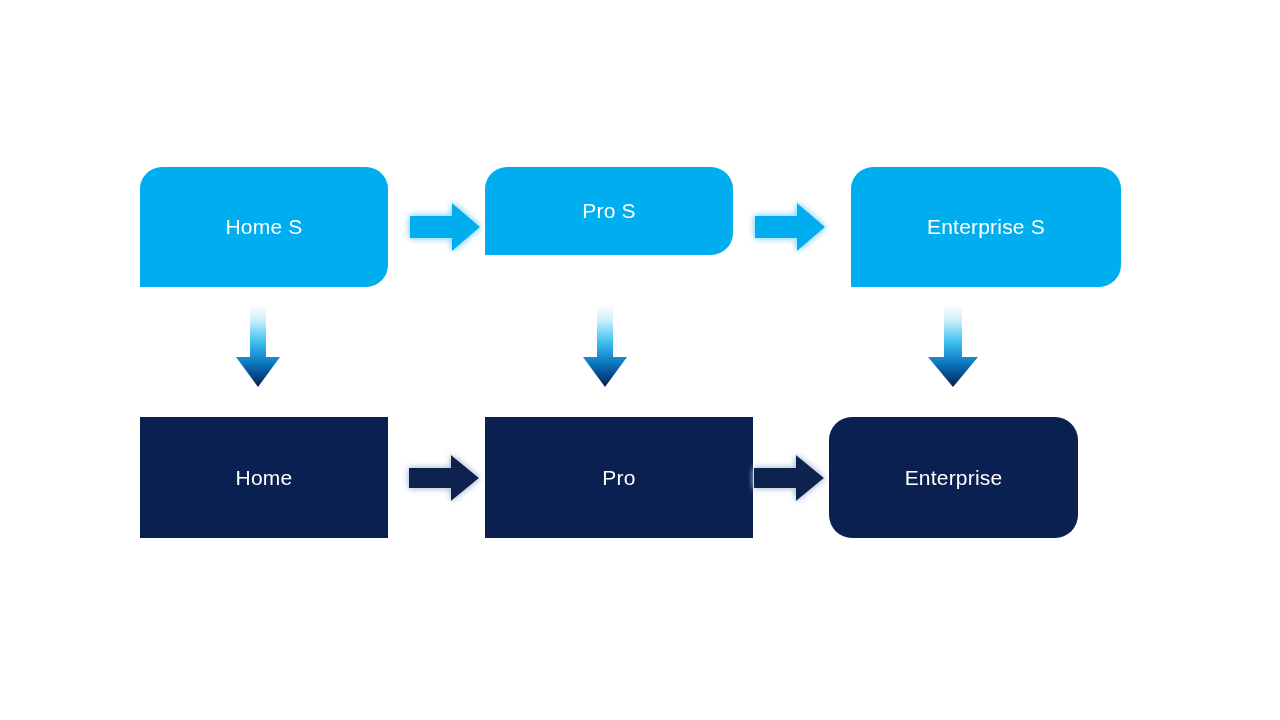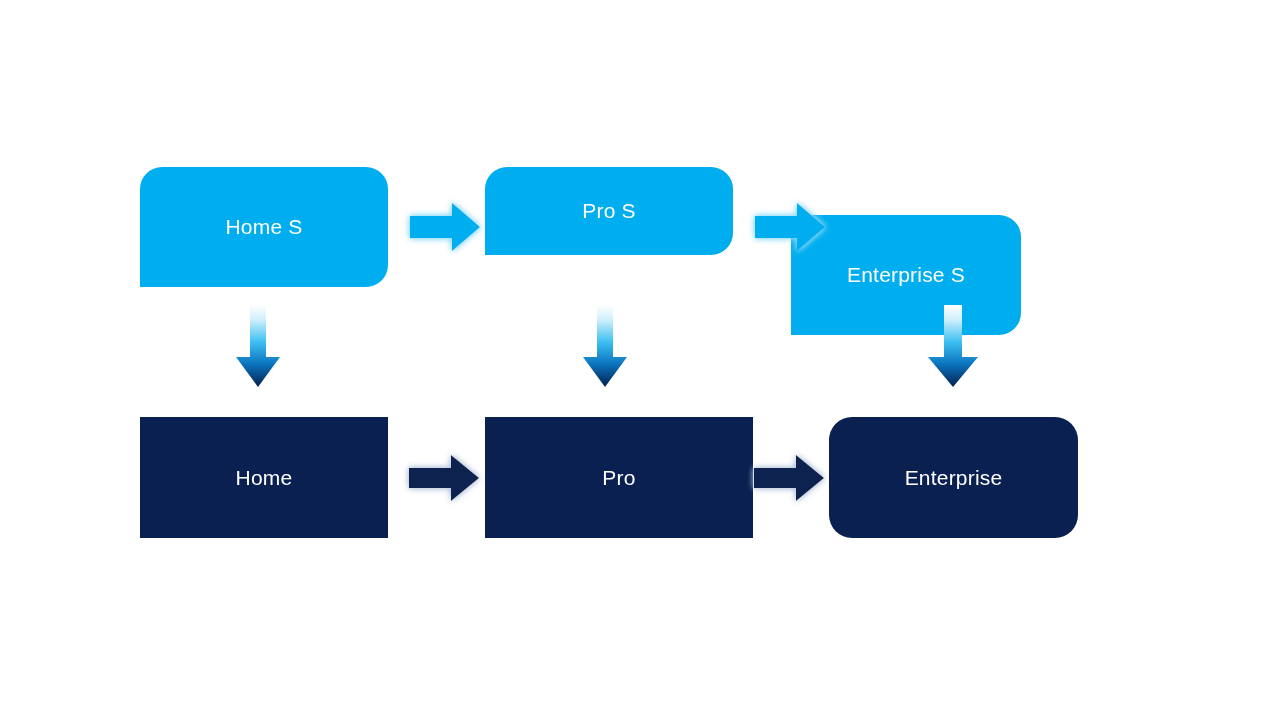--- a/index.html
+++ b/index.html
@@ -102,21 +102,21 @@
   </svg>
 
   <div class="node node-service" style="left:140px; top:167px; width:248px; height:120px;">
     <span class="node-label">Home S</span>
   </div>
 
   <div class="node node-service" style="left:485px; top:167px; width:248px; height:88px;">
     <span class="node-label">Pro S</span>
   </div>
 
-  <div class="node node-service" style="left:791px; top:167px; width:230px; height:120px;margin-top:48px;">
+  <div class="node node-service" style="left:851px; top:167px; width:270px; height:120px;">
     <span class="node-label">Enterprise S</span>
   </div>
 
   <div class="arrow" style="left:406px; top:198px;">
     <svg width="78" height="58" viewBox="0 0 78 58">
       <path d="M4,18 L46,18 L46,5 L74,29 L46,53 L46,40 L4,40 Z" fill="#00AEEF" filter="url(#glowCyan)"></path>
     </svg>
   </div>
 
   <div class="arrow" style="left:751px; top:198px;">

